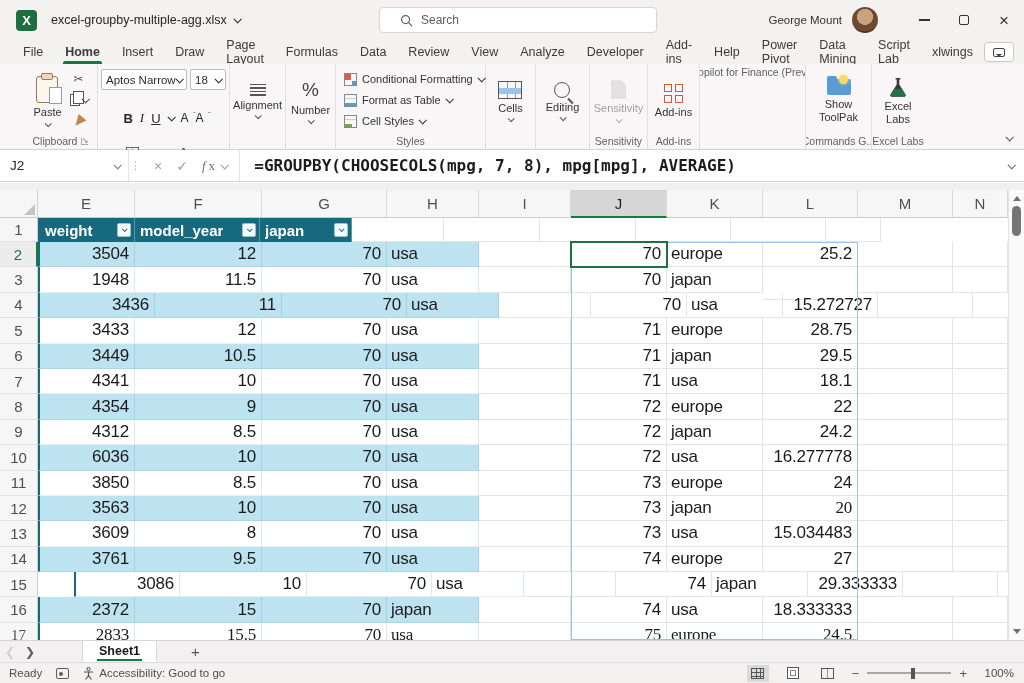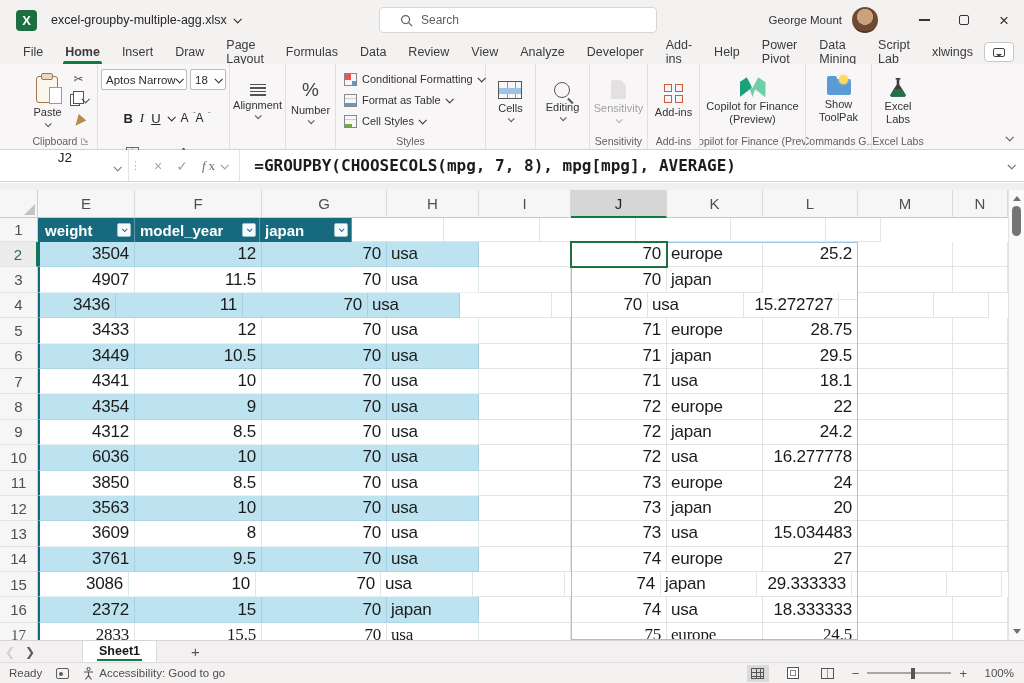--- a/index.html
+++ b/index.html
@@ -108,21 +108,21 @@
   .icon-folder { width:24px; height:16px; background:#5b9bd5; border-radius:2px; position:relative; }
   .icon-folder::before { content:""; position:absolute; left:0; top:-3px; width:10px; height:4px; background:#5b9bd5; border-radius:2px 2px 0 0; }
   .icon-folder::after { content:""; position:absolute; right:3px; top:-4px; width:9px; height:9px; border-radius:50%; background:#ffd966; box-shadow:0 0 3px #ffd966; }
   .icon-flask { width:16px; height:19px; background:#3b3b3b; clip-path:polygon(35% 0,65% 0,65% 8%,58% 8%,58% 35%,100% 92%,92% 100%,8% 100%,0 92%,42% 35%,42% 8%,35% 8%); position:relative; }
   .icon-flask::after { content:""; position:absolute; left:0; bottom:0; width:100%; height:8px; background:#217346; clip-path:polygon(20% 0,80% 0,100% 100%,0 100%); }
   .collapse-chv { position:absolute; right:12px; bottom:8px; color:#555; }
 
   
   .fbar { position:absolute; left:0; top:150px; width:1024px; height:32px; background:#fff;
           border-bottom:1px solid #d6d2d3; display:flex; align-items:stretch; }
-  .namebox { width:128px; display:flex; align-items:center; padding:0 8px 0 10px; font-size:13.5px; color:#222;flex-direction:column; }
+  .namebox { width:128px; display:flex; align-items:center; padding:0 8px 0 10px; font-size:13.5px; color:#222; }
   .namebox .chv { margin-left:auto; color:#777; }
   .fdots { width:14px; display:flex; align-items:center; justify-content:center; color:#aaa; font-size:11px;
            border-left:1px solid #e6e3e3; }
   .fbtns { display:flex; align-items:center; gap:14px; padding:0 12px; border-right:1px solid #e6e3e3; }
   .fbtn { color:#a3a0a0; font-size:14px; display:flex; align-items:center; gap:3px; }
   .fx { color:#6d6a6a; font-size:13px; font-family:"Liberation Serif",serif; }
   .fx i { font-style:italic; }
   .ftext { flex:1; display:flex; align-items:center; padding-left:14px;
            font-family:"DejaVu Sans Mono",monospace; font-size:16px; font-weight:600; color:#1c1c1c; white-space:pre; }
   .fexpand { width:26px; display:flex; align-items:center; justify-content:center; color:#666; }
@@ -413,26 +413,20 @@
         <span>Add-ins</span>
       </div>
         </div>
       <div class="glabel">
           <span>Add-ins</span>
         </div>
     </div>
 
 
     <div class="rgroup" style="width:106px">
-      <div class="rbody">
-          <div class="bigbtn">
-        <div class="icon-cfin"></div>
-        <span style="width:96px">Copilot for Finance (Preview)</span>
-      </div>
-        </div>
       <div class="glabel">
           <span>Copilot for Finance (Prev...</span>
         </div>
     </div>
 
     <div class="rgroup" style="width:66px">
       <div class="rbody">
           <div class="bigbtn">
         <div class="icon-folder"></div>
         <span style="width:44px">Show ToolPak</span>
@@ -526,34 +520,34 @@
           <div class="cell tbl band txt" style="width: 92px;">usa</div>
           <div class="cell" style="width: 92px;"></div>
           <div class="cell num" style="width: 96px;">70</div>
           <div class="cell txt" style="width: 96px;">europe</div>
           <div class="cell num" style="width: 95px;">25.2</div>
           <div class="cell" style="width: 95px;"></div>
           <div class="cell" style="width: 55px;"></div>
         </div>
         <div class="grow" style="height: 25.4px;">
           <div class="rowh">3</div>
-          <div class="cell tbl efirst num" style="width: 97px;">4907</div>
+          <div class="cell tbl efirst num" style="width: 97px;">1948</div>
           <div class="cell tbl num" style="width: 127px;">11.5</div>
           <div class="cell tbl num" style="width: 125px;">70</div>
           <div class="cell tbl txt" style="width: 92px;">usa</div>
           <div class="cell" style="width: 92px;"></div>
           <div class="cell num" style="width: 96px;">70</div>
           <div class="cell txt" style="width: 96px;">japan</div>
           <div class="cell num" style="width: 95px; margin-top: 32px;">25.5</div>
           <div class="cell" style="width: 95px;"></div>
           <div class="cell" style="width: 55px;"></div>
         </div>
         <div class="grow" style="height: 25.4px;">
           <div class="rowh">4</div>
-          <div class="cell tbl band efirst num" style="width: 78px;">3436</div>
+          <div class="cell tbl band efirst num" style="width: 117px;">3436</div>
           <div class="cell tbl band num" style="width: 127px;">11</div>
           <div class="cell tbl band num" style="width: 125px;">70</div>
           <div class="cell tbl band txt" style="width: 92px;">usa</div>
           <div class="cell" style="width: 92px;"></div>
           <div class="cell num" style="width: 96px;">70</div>
           <div class="cell txt" style="width: 96px;">usa</div>
           <div class="cell num" style="width: 95px;">15.272727</div>
           <div class="cell" style="width: 95px;"></div>
           <div class="cell" style="width: 55px;"></div>
         </div>
@@ -650,21 +644,21 @@
         </div>
         <div class="grow" style="height: 25.4px;">
           <div class="rowh">12</div>
           <div class="cell tbl band efirst num" style="width: 97px;">3563</div>
           <div class="cell tbl band num" style="width: 127px;">10</div>
           <div class="cell tbl band num" style="width: 125px;">70</div>
           <div class="cell tbl band txt" style="width: 92px;">usa</div>
           <div class="cell" style="width: 92px;"></div>
           <div class="cell num" style="width: 96px;">73</div>
           <div class="cell txt" style="width: 96px;">japan</div>
-          <div class="cell num" style="width: 95px;">20</div>
+          <div class="cell num" style="width: 95px; font-family: Liberation Serif, serif;">20</div>
           <div class="cell" style="width: 95px;"></div>
           <div class="cell" style="width: 55px;"></div>
         </div>
         <div class="grow" style="height: 25.4px;">
           <div class="rowh">13</div>
           <div class="cell tbl efirst num" style="width: 97px;">3609</div>
           <div class="cell tbl num" style="width: 127px;">8</div>
           <div class="cell tbl num" style="width: 125px;">70</div>
           <div class="cell tbl txt" style="width: 92px;">usa</div>
           <div class="cell" style="width: 92px;"></div>
@@ -682,21 +676,21 @@
           <div class="cell tbl band txt" style="width: 92px;">usa</div>
           <div class="cell" style="width: 92px;"></div>
           <div class="cell num" style="width: 96px;">74</div>
           <div class="cell txt" style="width: 96px;">europe</div>
           <div class="cell num" style="width: 95px;">27</div>
           <div class="cell" style="width: 95px;"></div>
           <div class="cell" style="width: 55px;"></div>
         </div>
         <div class="grow" style="height: 25.4px;">
           <div class="rowh">15</div>
-          <div class="cell tbl efirst num" style="width: 91px;">3086</div>
+          <div class="cell tbl efirst num" style="width: 106px; margin-left: 36px;">3086</div>
           <div class="cell tbl num" style="width: 127px;">10</div>
           <div class="cell tbl num" style="width: 125px;">70</div>
           <div class="cell tbl txt" style="width: 92px;">usa</div>
           <div class="cell" style="width: 92px;"></div>
           <div class="cell num" style="width: 96px;">74</div>
           <div class="cell txt" style="width: 96px;">japan</div>
           <div class="cell num" style="width: 95px;">29.333333</div>
           <div class="cell" style="width: 95px;"></div>
           <div class="cell" style="width: 55px;"></div>
         </div>

